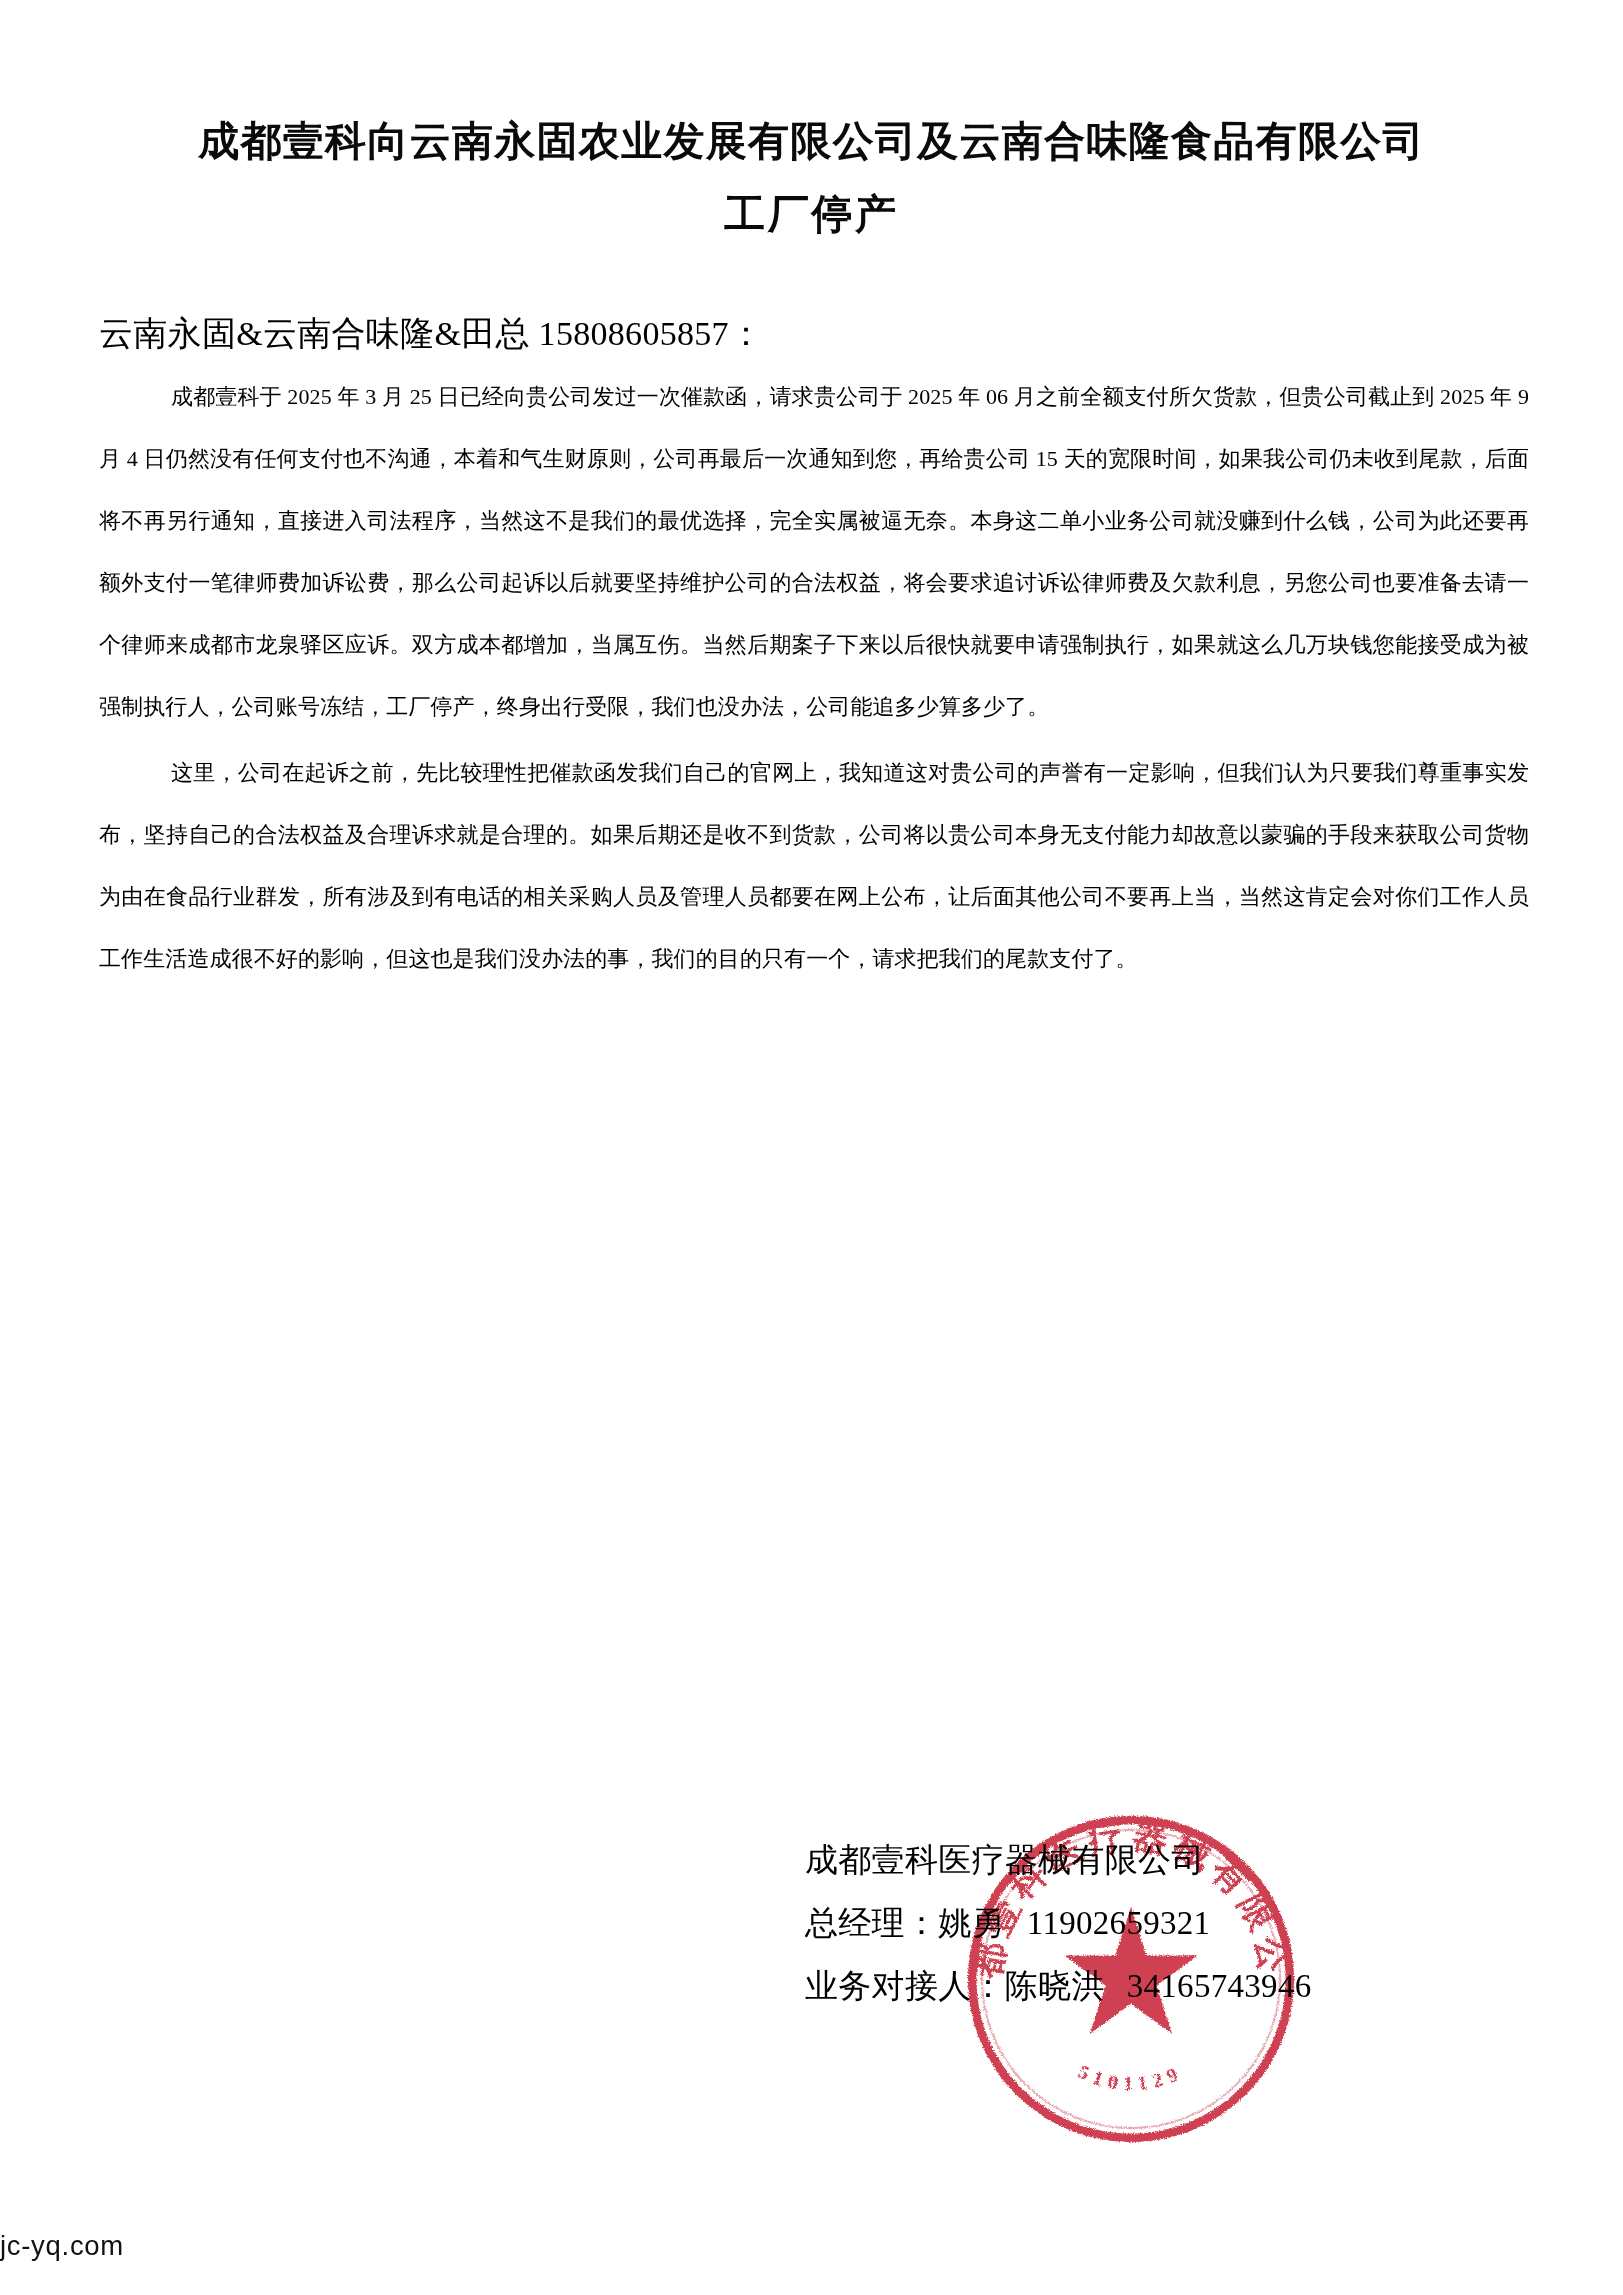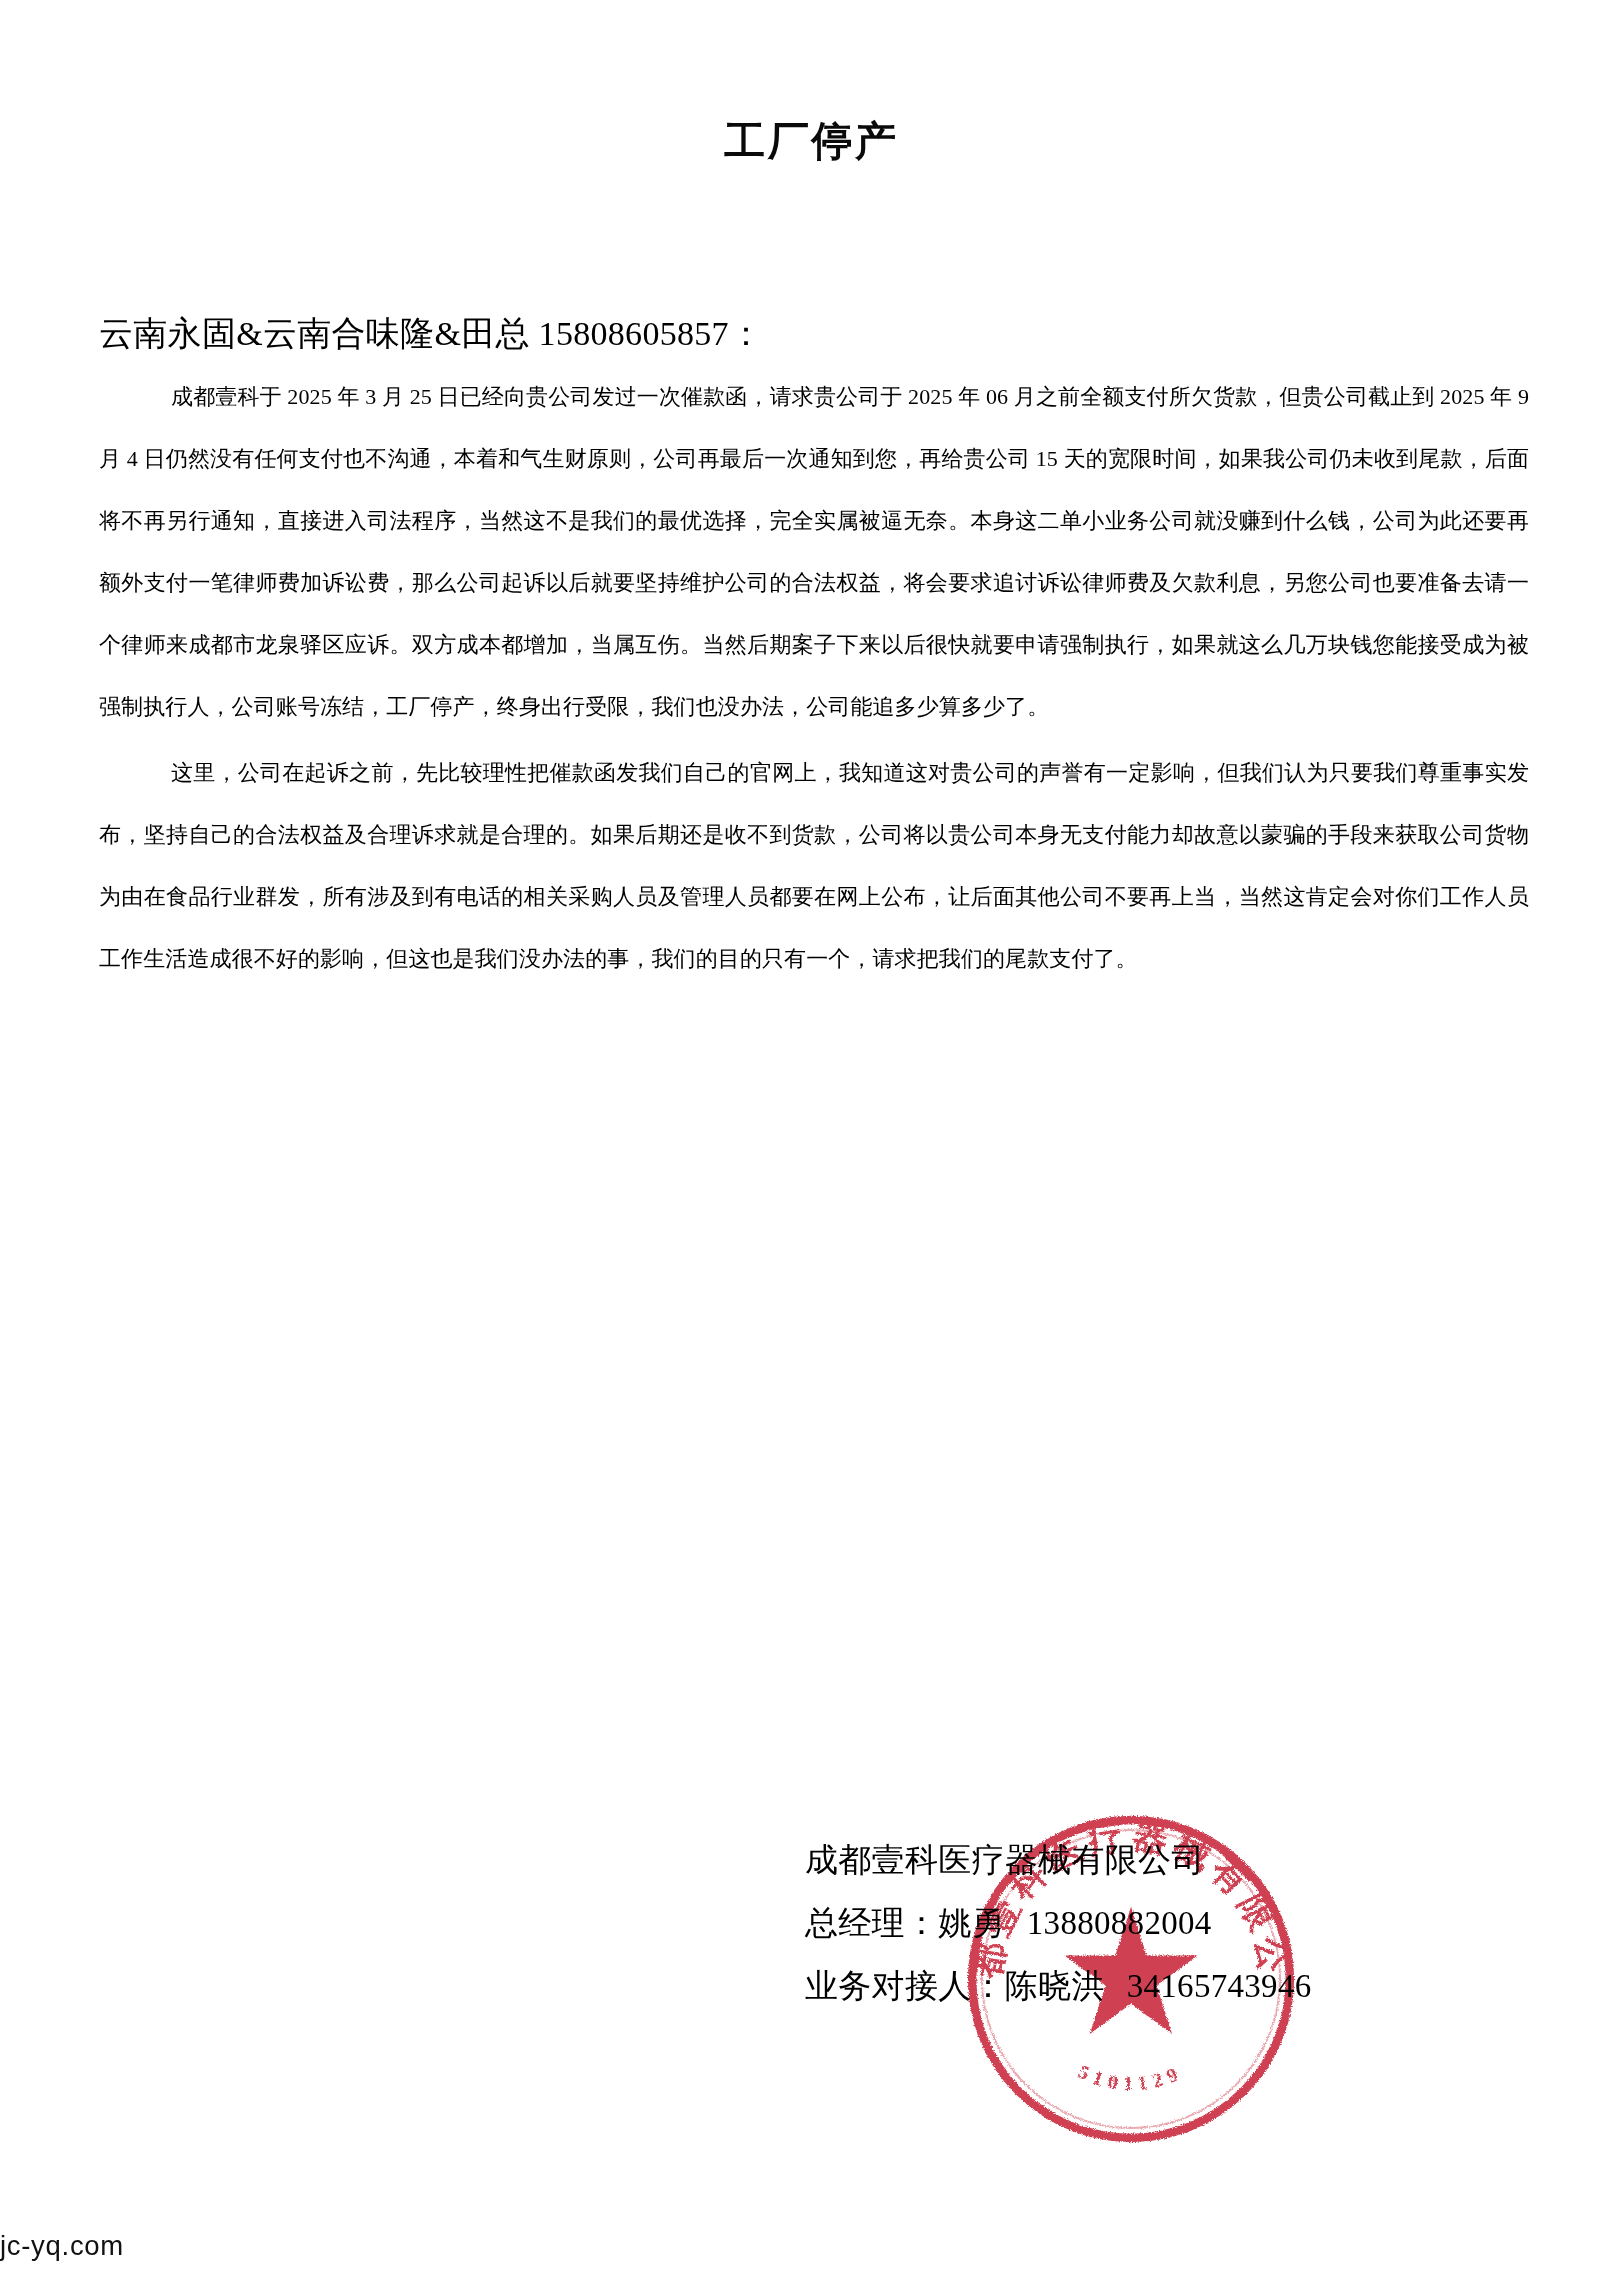--- a/index.html
+++ b/index.html
@@ -117,20 +117,21 @@
     letter-spacing: 0.7px;
     color: #111111;
   }
 </style>
 </head>
 <body>
 
 <div class="page">
 
   <div class="doc-title">
+    <span class="title-line title-line-1">成都壹科向云南永固农业发展有限公司及云南合味隆食品有限公司</span>
     <span class="title-line title-line-2">工厂停产</span>
   </div>
 
   <div class="body-block">
     <div class="salutation">云南永固&amp;云南合味隆&amp;田总 15808605857：</div>
     <p class="para">成都壹科于 2025 年 3 月 25 日已经向贵公司发过一次催款函，请求贵公司于 2025 年 06 月之前全额支付所欠货款，但贵公司截止到 2025 年 9 月 4 日仍然没有任何支付也不沟通，本着和气生财原则，公司再最后一次通知到您，再给贵公司 15 天的宽限时间，如果我公司仍未收到尾款，后面将不再另行通知，直接进入司法程序，当然这不是我们的最优选择，完全实属被逼无奈。本身这二单小业务公司就没赚到什么钱，公司为此还要再额外支付一笔律师费加诉讼费，那么公司起诉以后就要坚持维护公司的合法权益，将会要求追讨诉讼律师费及欠款利息，另您公司也要准备去请一个律师来成都市龙泉驿区应诉。双方成本都增加，当属互伤。当然后期案子下来以后很快就要申请强制执行，如果就这么几万块钱您能接受成为被强制执行人，公司账号冻结，工厂停产，终身出行受限，我们也没办法，公司能追多少算多少了。</p>
     <p class="para">这里，公司在起诉之前，先比较理性把催款函发我们自己的官网上，我知道这对贵公司的声誉有一定影响，但我们认为只要我们尊重事实发布，坚持自己的合法权益及合理诉求就是合理的。如果后期还是收不到货款，公司将以贵公司本身无支付能力却故意以蒙骗的手段来获取公司货物为由在食品行业群发，所有涉及到有电话的相关采购人员及管理人员都要在网上公布，让后面其他公司不要再上当，当然这肯定会对你们工作人员工作生活造成很不好的影响，但这也是我们没办法的事，我们的目的只有一个，请求把我们的尾款支付了。</p>
   </div>
 
   <div class="seal">
@@ -153,21 +154,21 @@
         <text font-family="'Liberation Serif','DejaVu Serif',serif" font-size="30" font-weight="700" fill="#CC3344" letter-spacing="10">
           <textPath href="#sealArcBottom" startOffset="50%" text-anchor="middle">5101129</textPath>
         </text>
       </g>
     </svg>
   </div>
 
   <div class="sign-block">
     <span class="sign-line">成都壹科医疗器械有限公司</span>
     <span class="sign-line">
-      <span>总经理：</span><span>姚勇</span><span class="gap"></span><span>13880882004</span>
+      <span>总经理：</span><span>姚勇</span><span class="gap"></span><span>11902659321</span>
     </span>
     <span class="sign-line">
       <span>业务对接人：</span><span>陈晓洪</span><span class="gap"></span><span>34165743946</span>
     </span>
   </div>
 
   <div class="footer">jc-yq.com</div>
 
 </div>
 

